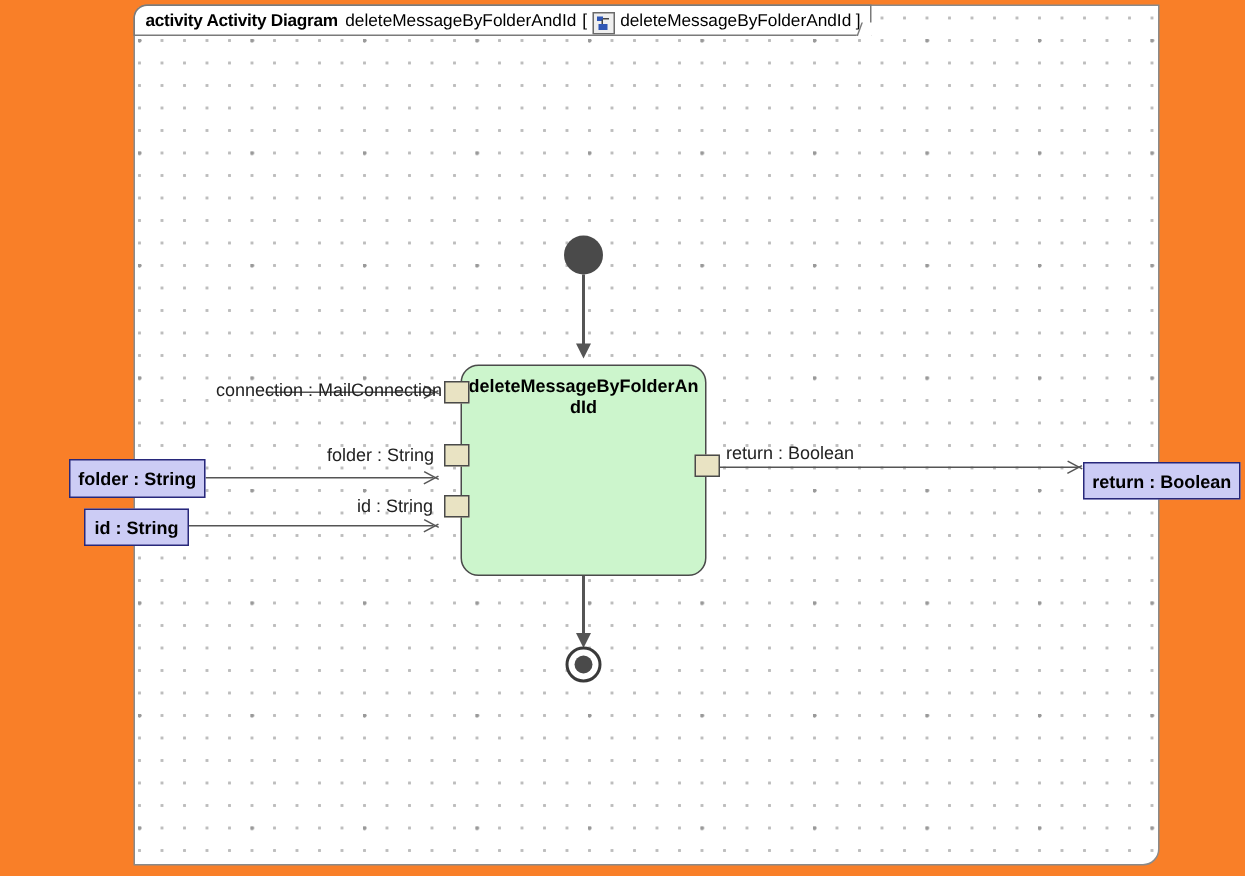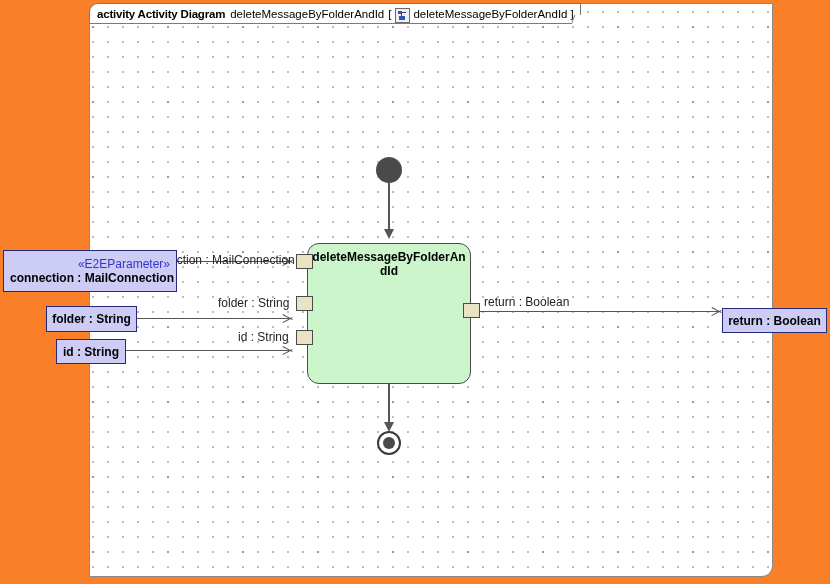--- a/index.html
+++ b/index.html
@@ -224,24 +224,20 @@
   <div class="activity-node">
     <div class="an-title">deleteMessageByFolderAndId</div>
   </div>
 
   <div class="pin" style="left:296px;top:254px;"></div>
   <div class="pin" style="left:296px;top:296px;"></div>
   <div class="pin" style="left:296px;top:330px;"></div>
 
   <div class="pin" style="left:463px;top:303px;"></div>
 
-  <div class="param-box" style="left:3px;top:250px;width:174px;height:42px;">
-    <div class="line-stereo">«E2EParameter»</div>
-    <div class="line-main">connection : MailConnection</div>
-  </div>
   <div class="edge" style="left:177px;top:261px;width:112px;"></div>
   <div class="arrow-open-right" style="left:283px;top:256px;"></div>
   <div class="edge-label" style="left:144px;top:253px;">connection : MailConnection</div>
 
   <div class="param-box param-simple" style="left:46px;top:306px;width:91px;height:26px;">
     <div class="line-main">folder : String</div>
   </div>
   <div class="edge" style="left:137px;top:318px;width:152px;"></div>
   <div class="arrow-open-right" style="left:283px;top:313px;"></div>
   <div class="edge-label" style="left:218px;top:296px;">folder : String</div>

